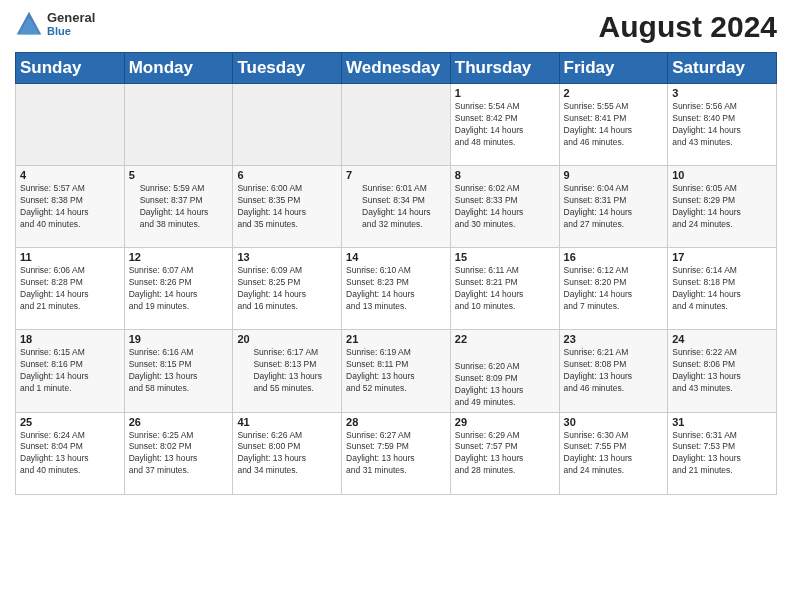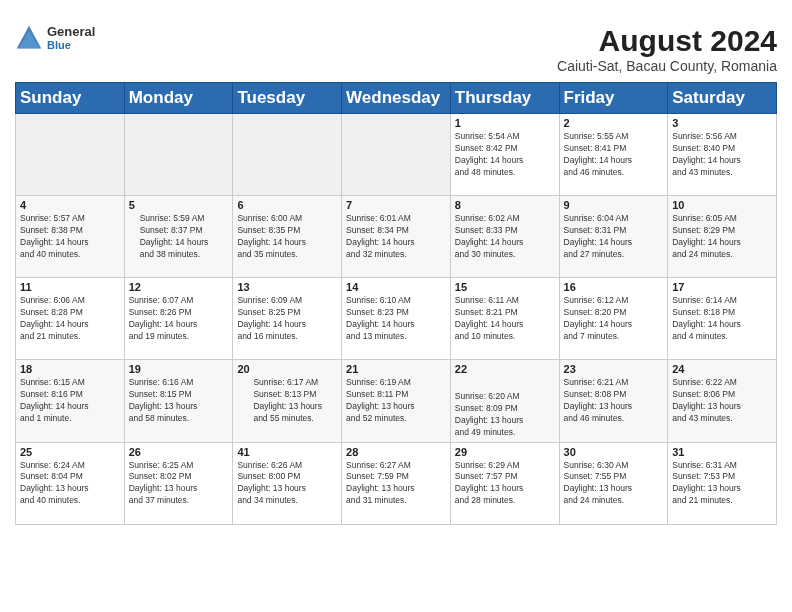--- a/index.html
+++ b/index.html
@@ -6,21 +6,21 @@
     body {
       font-family: Arial, sans-serif;
       background: #fff;
       width: 792px;
       height: 612px;
       overflow: hidden;
     }
     .page {
       width: 792px;
       height: 516px;
-      padding: 24px 15px;
+      padding: 10px 15px;
     }
     .header {
       display: flex;
       align-items: flex-start;
       justify-content: space-between;
       margin-bottom: 8px;
     }
     .logo {
       display: flex;
       align-items: center;
@@ -108,21 +108,20 @@
         <polygon points="16,2 30,28 2,28" fill="#2b6cb0" opacity="0.85"></polygon>
         <polygon points="16,8 28,28 4,28" fill="#5ba3e0" opacity="0.5"></polygon>
       </svg>
       <div class="logo-text">
         <span class="logo-general">General</span>
         <span class="logo-blue">Blue</span>
       </div>
     </div>
     <div class="title-area">
       <h1>August 2024</h1>
-      <h2>Caiuti-Sat, Bacau County, Romania</h2>
     </div>
   </div>
 
   <table>
     <thead>
       <tr>
         <th>Sunday</th>
         <th>Monday</th>
         <th>Tuesday</th>
         <th>Wednesday</th>
@@ -176,21 +175,21 @@
           </td>
           <td>
             <span class="day-number">6</span>
             <div class="day-info" style="white-space: pre-line;">Sunrise: 6:00 AM
 Sunset: 8:35 PM
 Daylight: 14 hours
 and 35 minutes.</div>
           </td>
           <td>
             <span class="day-number">7</span>
-            <div class="day-info" style="white-space: pre-line;">Sunrise: 6:01 AM
+            <div class="day-info" style="white-space: pre-line; margin-left: 16px;">Sunrise: 6:01 AM
 Sunset: 8:34 PM
 Daylight: 14 hours
 and 32 minutes.</div>
           </td>
           <td>
             <span class="day-number">8</span>
             <div class="day-info" style="white-space: pre-line;">Sunrise: 6:02 AM
 Sunset: 8:33 PM
 Daylight: 14 hours
 and 30 minutes.</div>

